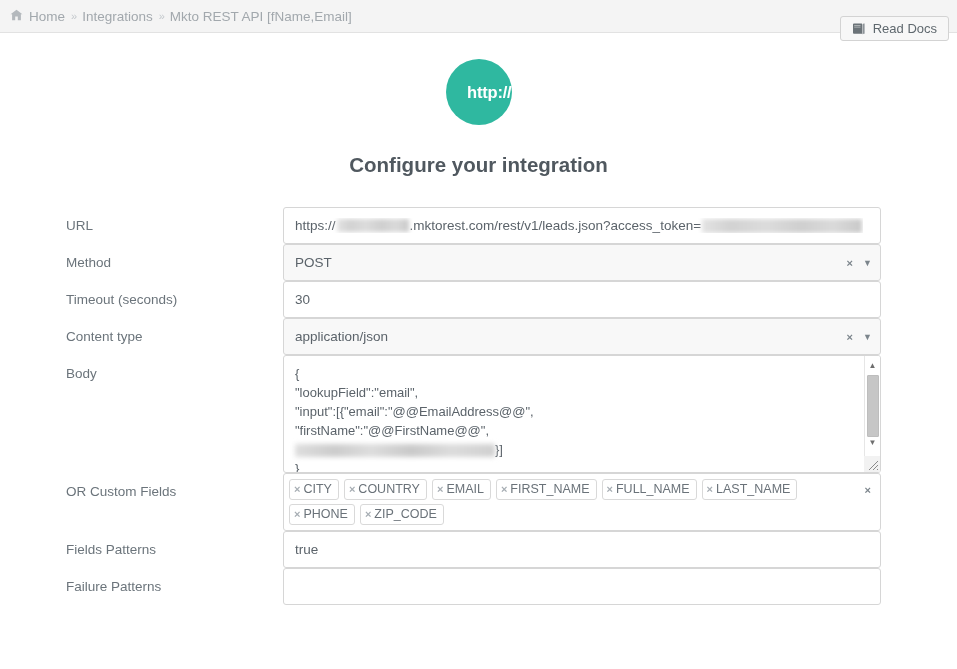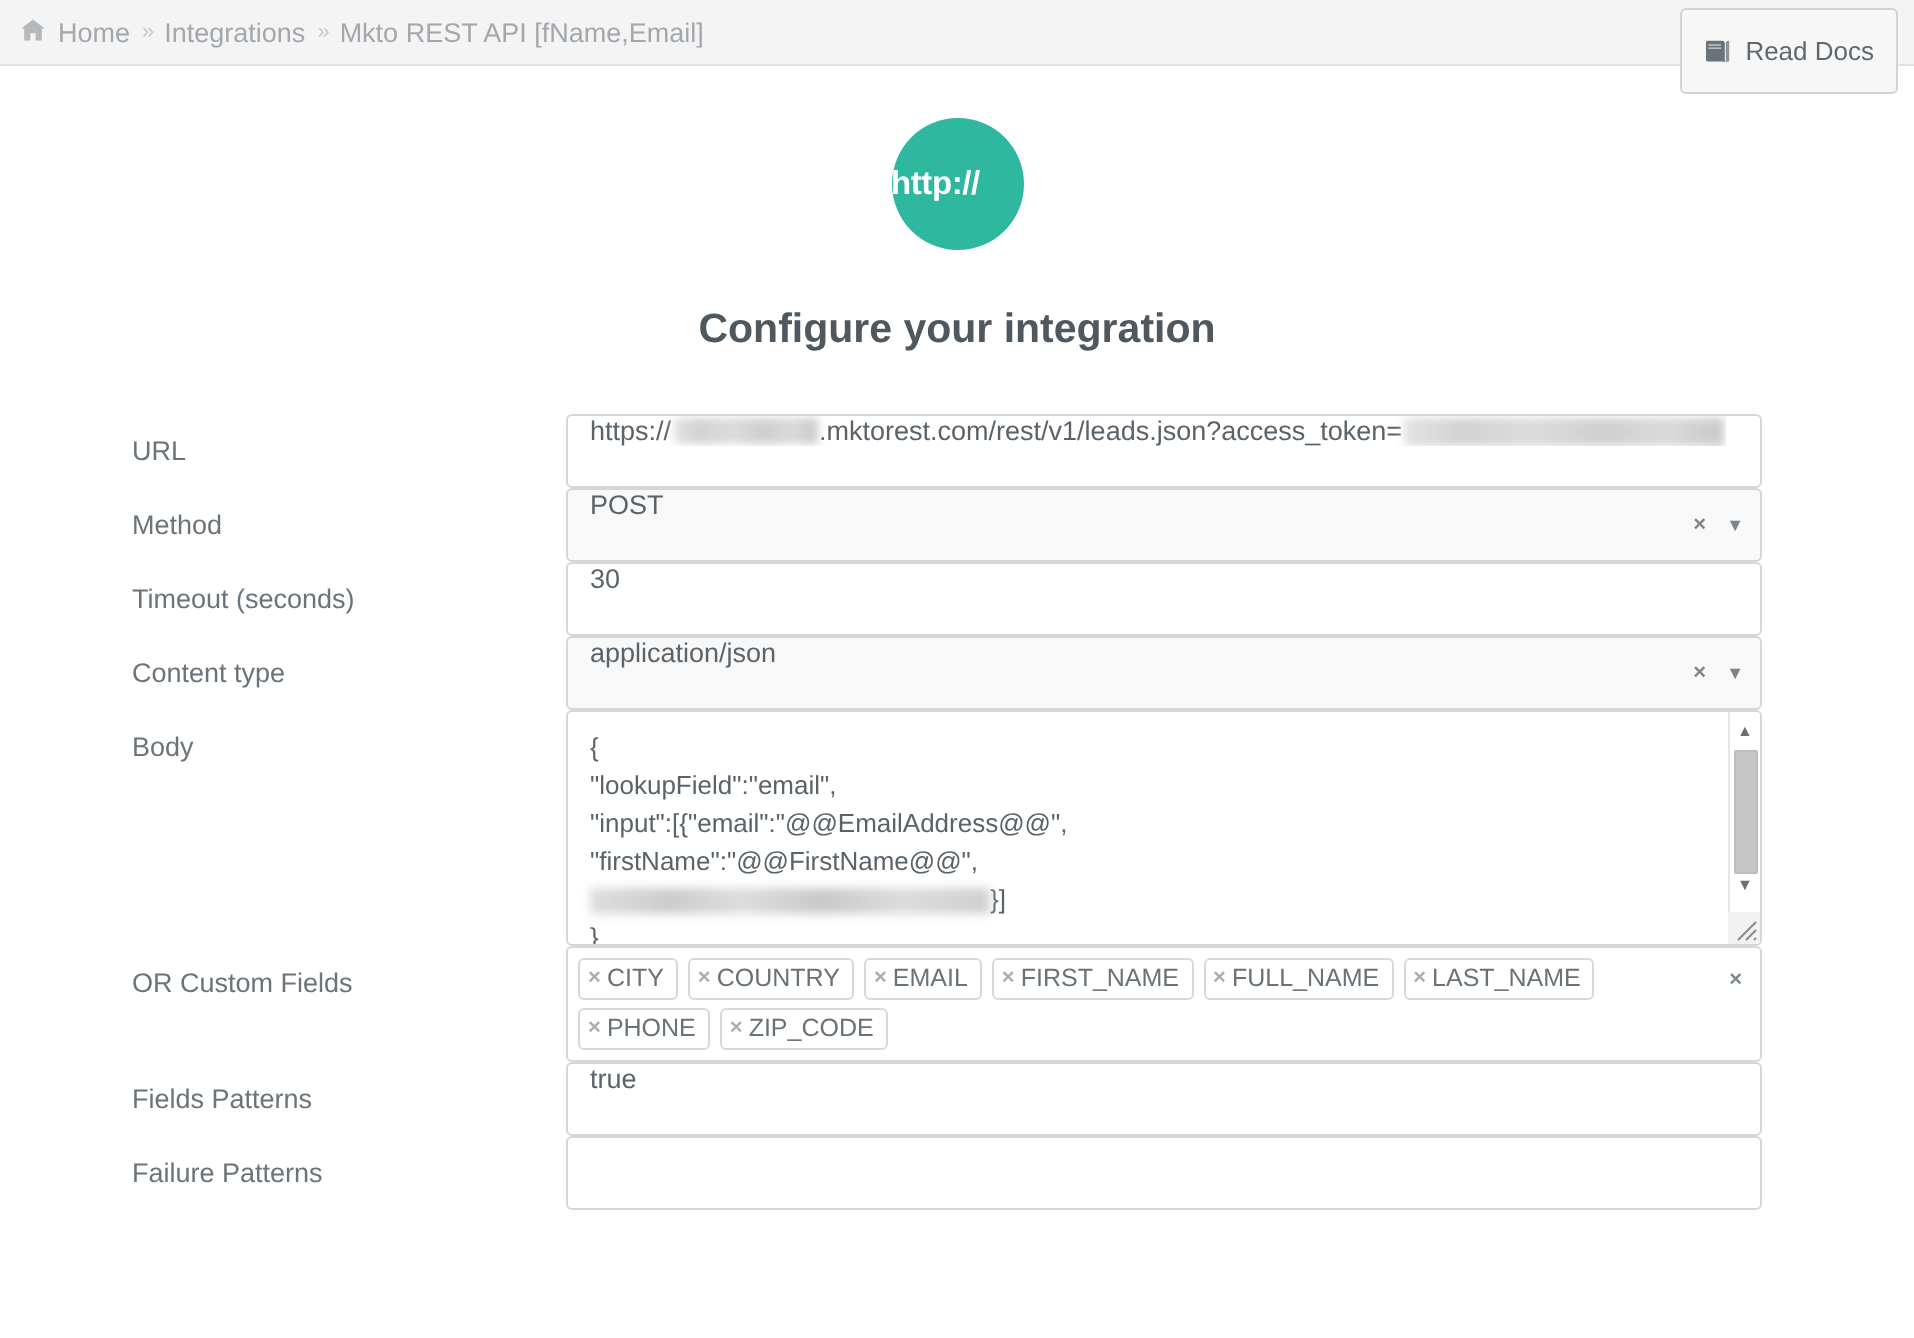--- a/index.html
+++ b/index.html
@@ -41,22 +41,22 @@
   .crumb.link { cursor: pointer; }
   .sep {
     color: #c3c8cc;
     font-size: 11px;
     margin: 0 6px;
     letter-spacing: -1px;
   }
   .read-docs {
     position: absolute;
     right: 8px;
-    top: 4px;
-    height: 43px;
+    top: 16px;
+    height: 25px;
     padding: 0 11px;
     background: #f7f7f7;
     border: 1px solid #d3d3d3;
     border-radius: 3px;
     font-size: 13px;
     color: #5f686e;
     display: flex;
     align-items: center;
     gap: 7px;
     cursor: pointer;
@@ -70,21 +70,21 @@
     text-align: center;
   }
   .logo-circle {
     width: 66px;
     height: 66px;
     border-radius: 50%;
     background: #2fb8a0;
     margin: 0 auto;
     display: flex;
     align-items: center;
-    justify-content: flex-start;
+    justify-content: flex-end;
     color: #ffffff;
     font-size: 16.5px;
     font-weight: bold;
     letter-spacing: -0.2px;
   }
   .page-title {
     margin-top: 28px;
     font-size: 20.5px;
     color: #50585f;
     font-weight: bold;
@@ -116,21 +116,21 @@
   .inp {
     width: 100%;
     height: 37px;
     border: 1px solid #d6d6d6;
     border-radius: 3px;
     background: #ffffff;
     font-size: 13.5px;
     color: #5b636a;
     padding: 0 11px;
     display: flex;
-    align-items: flex-start;
+    align-items: center;
     font-family: "Liberation Sans", sans-serif;
     overflow: hidden;
     white-space: nowrap;
   }
 
   
   .sel {
     background: #f8f8f8;
     padding-right: 46px;
     cursor: pointer;

